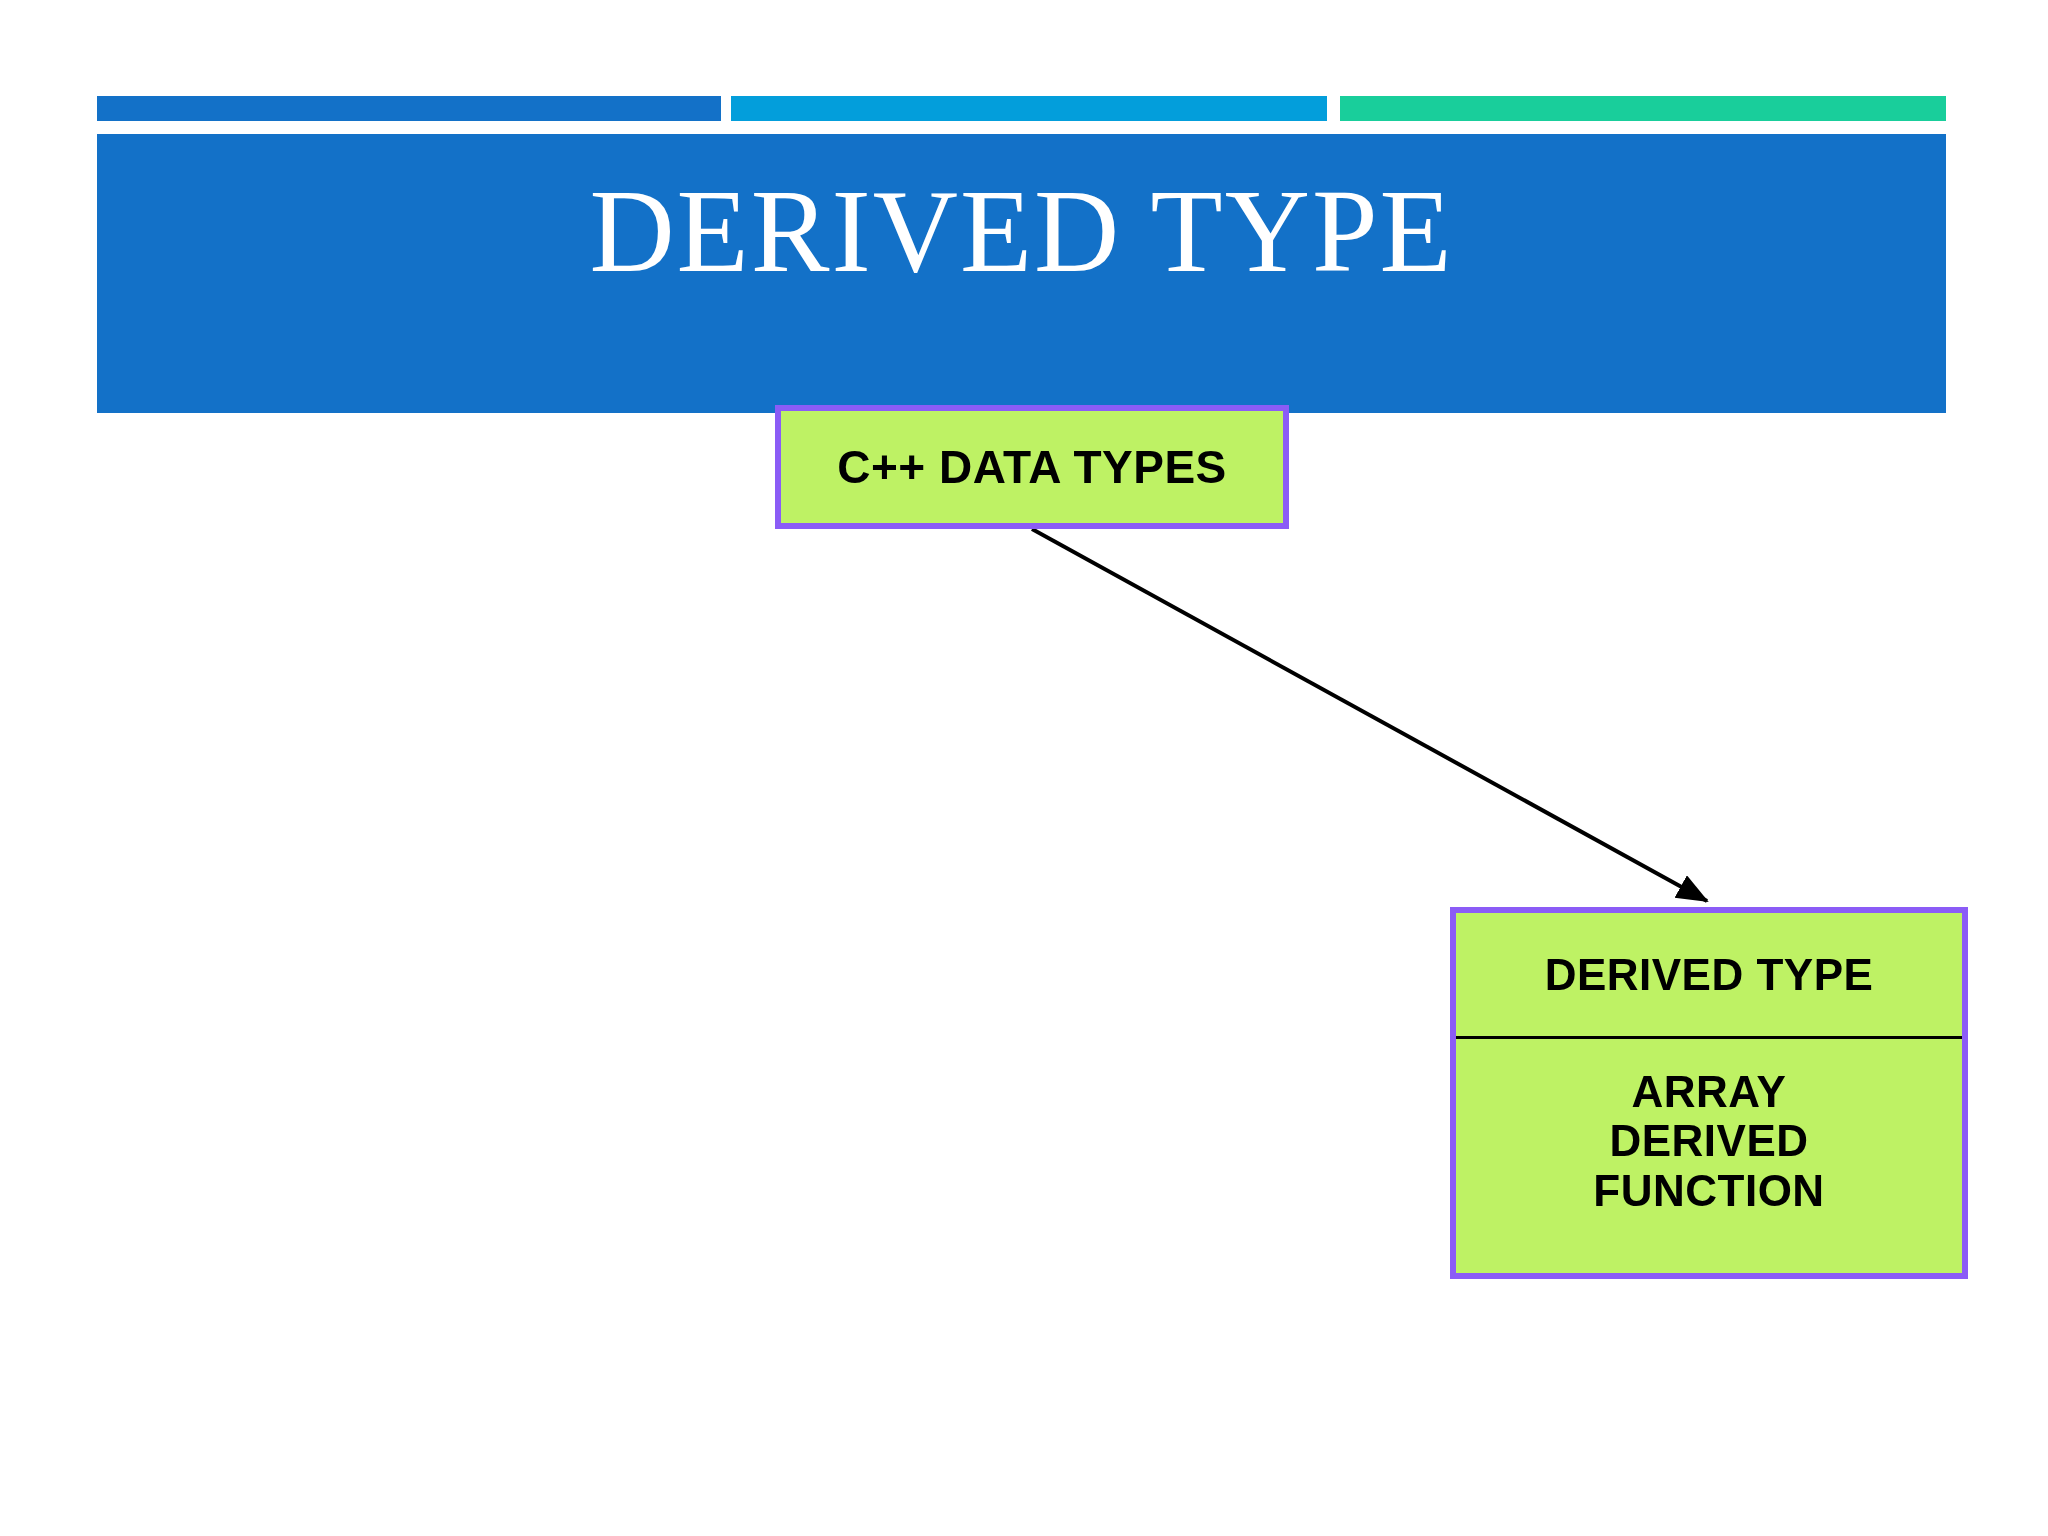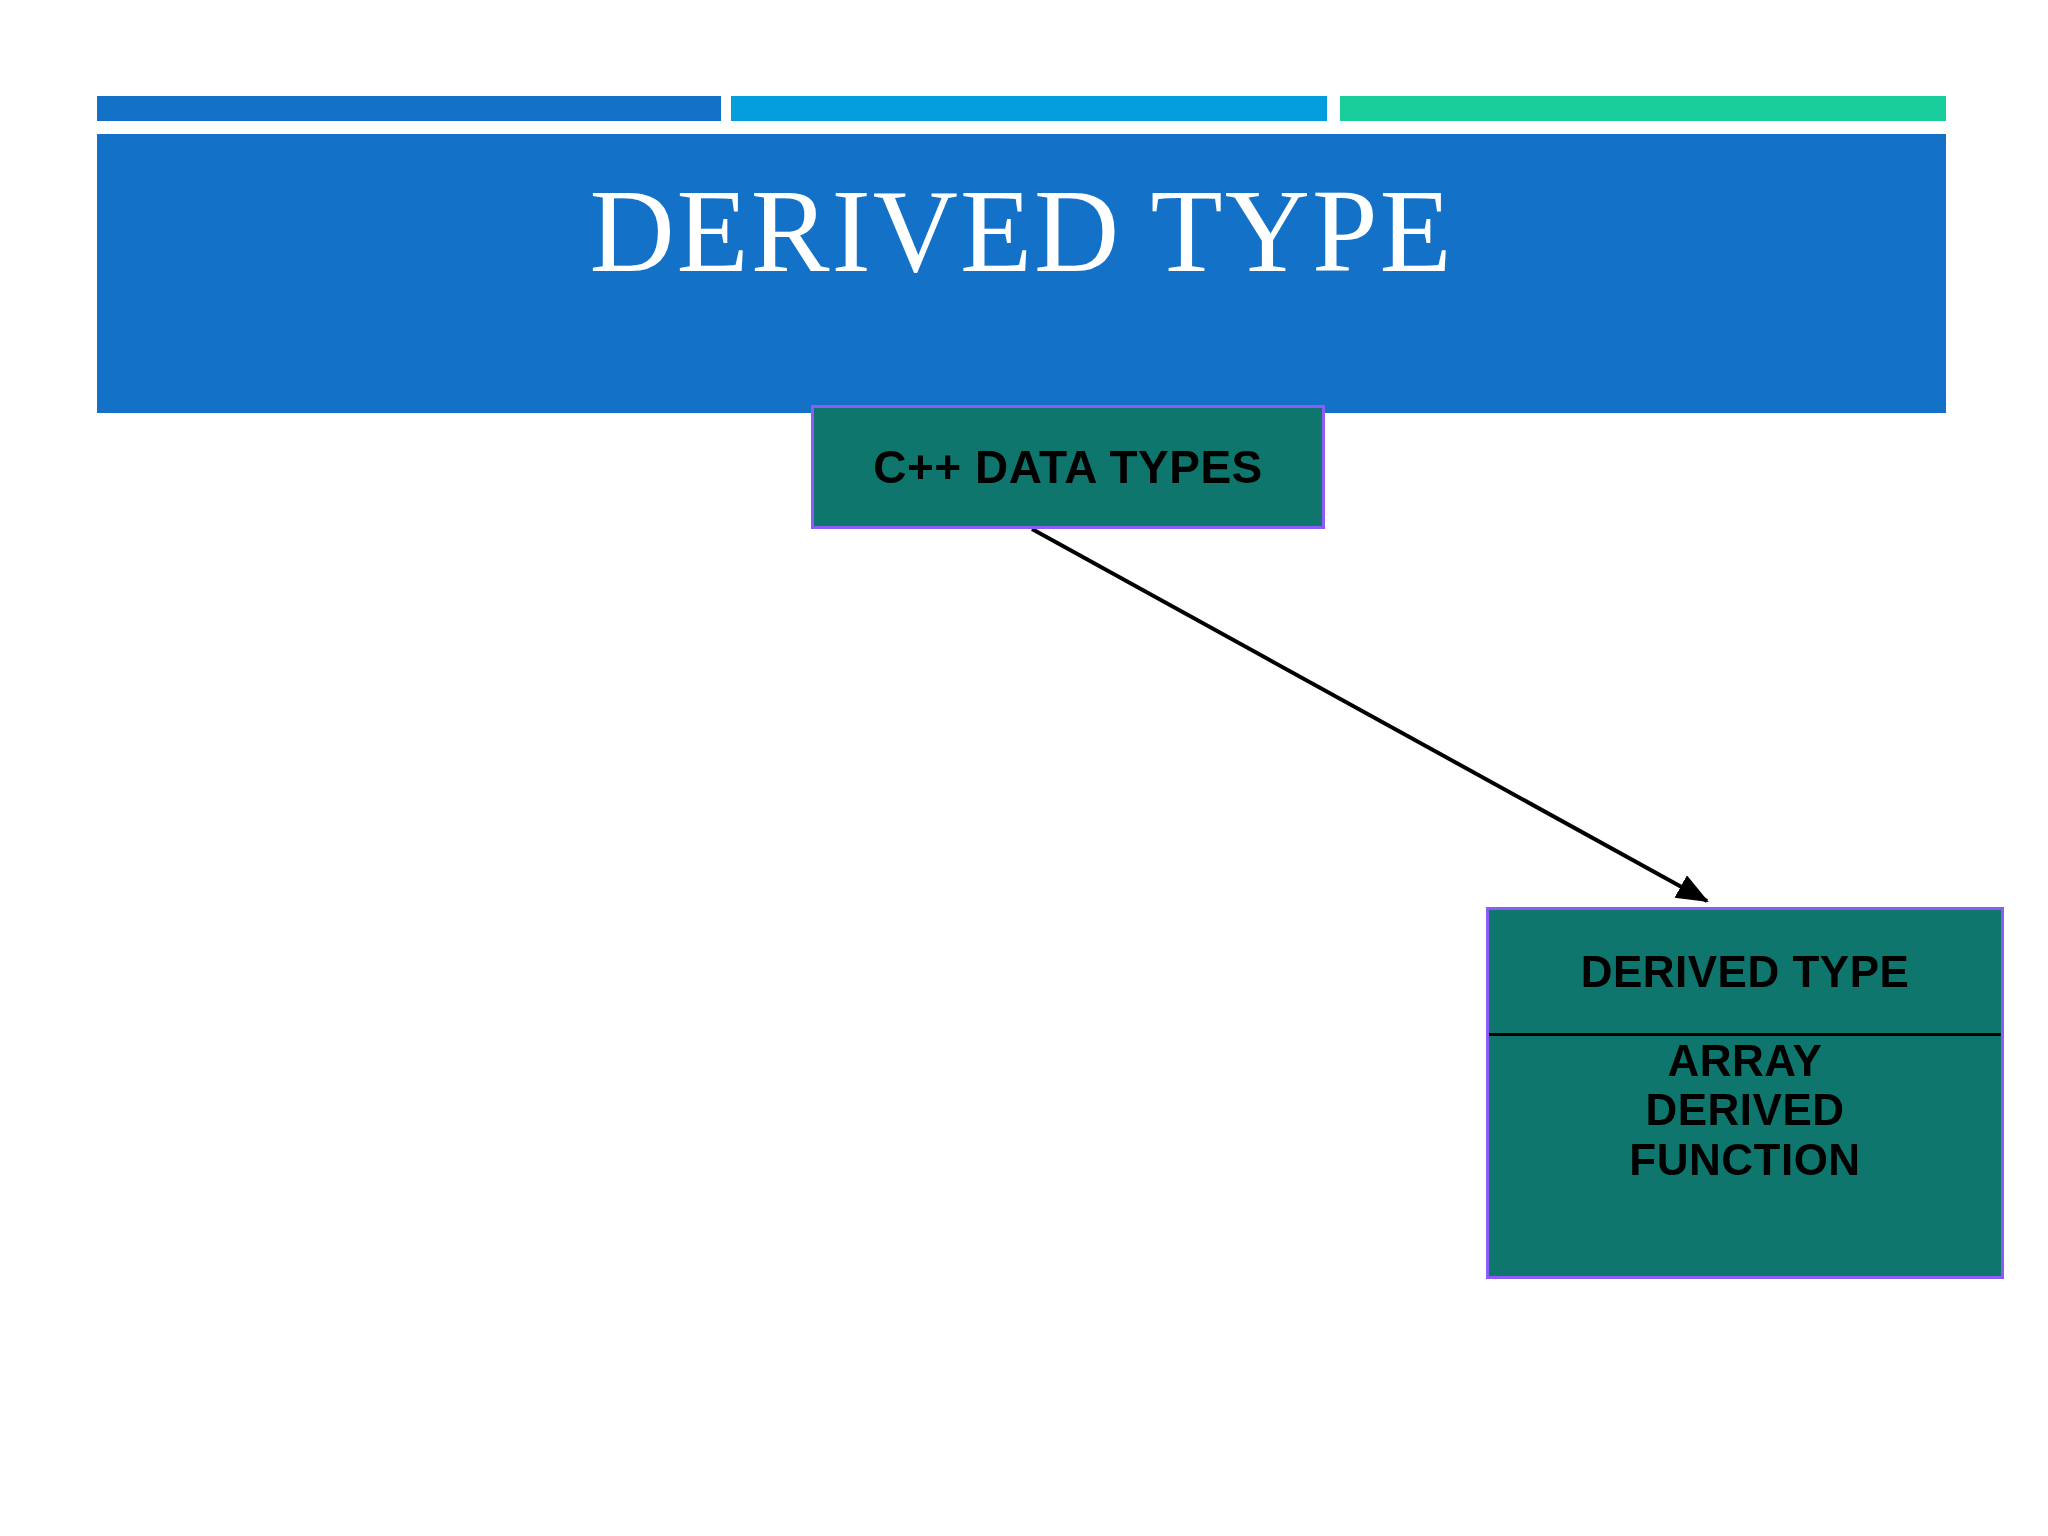--- a/index.html
+++ b/index.html
@@ -61,24 +61,23 @@
     font-size: 118px;
     font-weight: 400;
     letter-spacing: 2px;
     line-height: 1.25;
     white-space: nowrap;
   }
 
   
   .node-box {
     position: absolute;
-    background: #0f766e;
-    border: 3px solid #8b5cf6;
+    background: #bef264;
+    border: 6px solid #8b5cf6;
     box-sizing: border-box;
-    margin-left: 36px;
   }
 
   #box-cpp-data-types {
     left: 775px;
     top: 405px;
     width: 514px;
     height: 124px;
     display: flex;
     align-items: center;
     justify-content: center;
@@ -112,20 +111,21 @@
     font-weight: bold;
     color: #000000;
     letter-spacing: 0.5px;
     white-space: nowrap;
   }
   #derived-type-body {
     flex: 1 1 auto;
     display: flex;
     flex-direction: column;
     align-items: center;
+    justify-content: center;
     padding-bottom: 30px;
     box-sizing: border-box;
   }
   #derived-type-body .member-line {
     font-size: 44px;
     font-weight: bold;
     color: #000000;
     line-height: 1.12;
     letter-spacing: 0.5px;
     white-space: nowrap;

